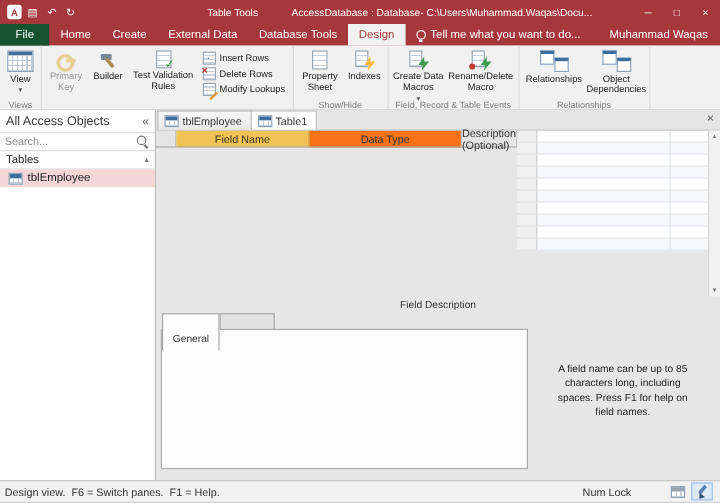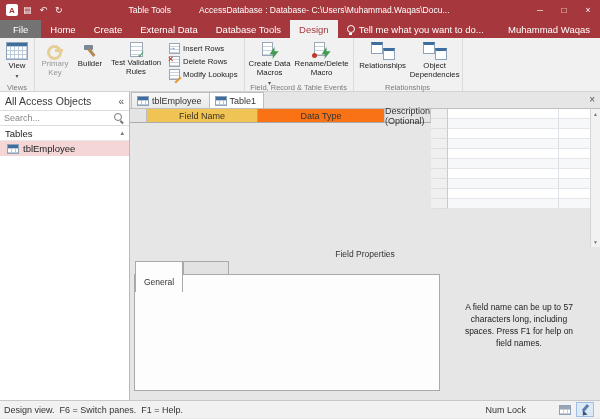--- a/index.html
+++ b/index.html
@@ -4,28 +4,28 @@
 <style>
   *{box-sizing:border-box;margin:0;padding:0}
   body{background:#cfcfcf;font-family:"Liberation Sans","DejaVu Sans",sans-serif}
   .window{width:600px;height:419px;background:#E6E6E6;outline:1px solid #8a8a8a;position:relative;overflow:hidden;font-size:9px;color:#222}
 
   
   .titlebar{height:20px;background:#A6373C;display:flex;align-items:center;color:#fff}
   .app-icon{width:12px;height:12px;background:#fff;color:#A6373C;font-size:8px;font-weight:bold;display:flex;align-items:center;justify-content:center;border-radius:2px;margin:0 5px 0 6px}
   .qat{display:flex;gap:8px;font-size:9px;align-items:center}
   .qat span{opacity:.95}
-  .ctx-label{margin-left:66px;font-size:8.5px;white-space:nowrap}
+  .ctx-label{margin-left:110px;font-size:8.5px;white-space:nowrap}
   .tb-title{margin-left:28px;font-size:8.5px;white-space:nowrap;overflow:hidden;flex:0 1 auto}
   .win-controls{margin-left:auto;display:flex;height:100%}
   .win-btn{width:24px;display:flex;align-items:center;justify-content:center;font-size:8.5px}
 
   
   .tabrow{height:18px;background:#A6373C;display:flex;align-items:stretch;color:#fff;font-size:9.5px}
-  .file-tab{background:#737373;padding:0 13px;display:flex;align-items:center}
+  .file-tab{background:#14532d;padding:0 13px;display:flex;align-items:center}
   .rtab{padding:0 9px;display:flex;align-items:center;white-space:nowrap}
   .rtab.active{background:#F1F1F1;color:#A6373C}
   .tellme{display:flex;align-items:center;gap:4px;padding:0 9px;white-space:nowrap}
   .user-name{margin-left:auto;padding:0 10px;display:flex;align-items:center;white-space:nowrap}
   .ic-bulb{width:8px;height:8px;border:1px solid #fff;border-radius:50%;position:relative;flex:none}
   .ic-bulb::after{content:"";position:absolute;left:1.5px;bottom:-3px;width:3px;height:2px;background:#fff}
 
   
   .ribbon{height:54px;background:#F1F1F1;border-bottom:1px solid #D2D2D2;display:flex;align-items:stretch}
   .rgroup{display:flex;flex-direction:column;border-right:1px solid #DCDCDC;padding:2px 2px 0}
@@ -206,20 +206,36 @@
             <span>Delete Rows</span>
           </div>
           <div class="smallbtn">
             <span class="ic ic-sheet mark-pencil"></span>
             <span>Modify Lookups</span>
           </div>
         </div>
       </div>
     </div>
 
+    <div class="rgroup">
+      <div class="rgroup-body">
+        <div class="bigbtn w40">
+          <span class="ic ic-propsheet"></span>
+          <span class="lbl">Property Sheet</span>
+        </div>
+        <div class="bigbtn w34">
+          <span class="ic ic-duo">
+              <span class="sheet"></span>
+              <span class="ic-bolt"></span>
+            </span>
+          <span class="lbl">Indexes</span>
+        </div>
+      </div>
+      <div class="rgroup-label">Show/Hide</div>
+    </div>
 
     <div class="rgroup">
       <div class="rgroup-body">
         <div class="bigbtn w46">
           <span class="ic ic-duo">
               <span class="sheet"></span>
               <span class="ic-bolt green"></span>
             </span>
           <span class="lbl">Create Data Macros</span>
           <span class="dd">▾</span>
@@ -356,31 +372,31 @@
                 <div class="cell c3"></div>
               </div>
             </div>
         </div>
         <div class="vscroll">
           <span>▲</span>
           <span>▼</span>
         </div>
       </div>
 
-      <div class="fp-label">Field Properties</div>
+      <div class="fp-label">Field Description</div>
 
       <div class="bottom-pane">
         <div class="props-col">
           <div class="prop-tabs">
             <div class="ptab active">General</div>
             <div class="ptab">Lookup</div>
           </div>
           <div class="prop-box"></div>
         </div>
-        <div class="help-box">A field name can be up to 57 characters long, including spaces. Press F1 for help on field names.</div>
+        <div class="help-box">A field name can be up to 85 characters long, including spaces. Press F1 for help on field names.</div>
       </div>
     </div>
   </div>
 
   <div class="statusbar">
     <span class="status-msg">Design view.  F6 = Switch panes.  F1 = Help.</span>
     <span class="numlock">Num Lock</span>
     <div class="viewbtns">
       <div class="viewbtn">
         <span class="ic ic-table small gray"></span>

